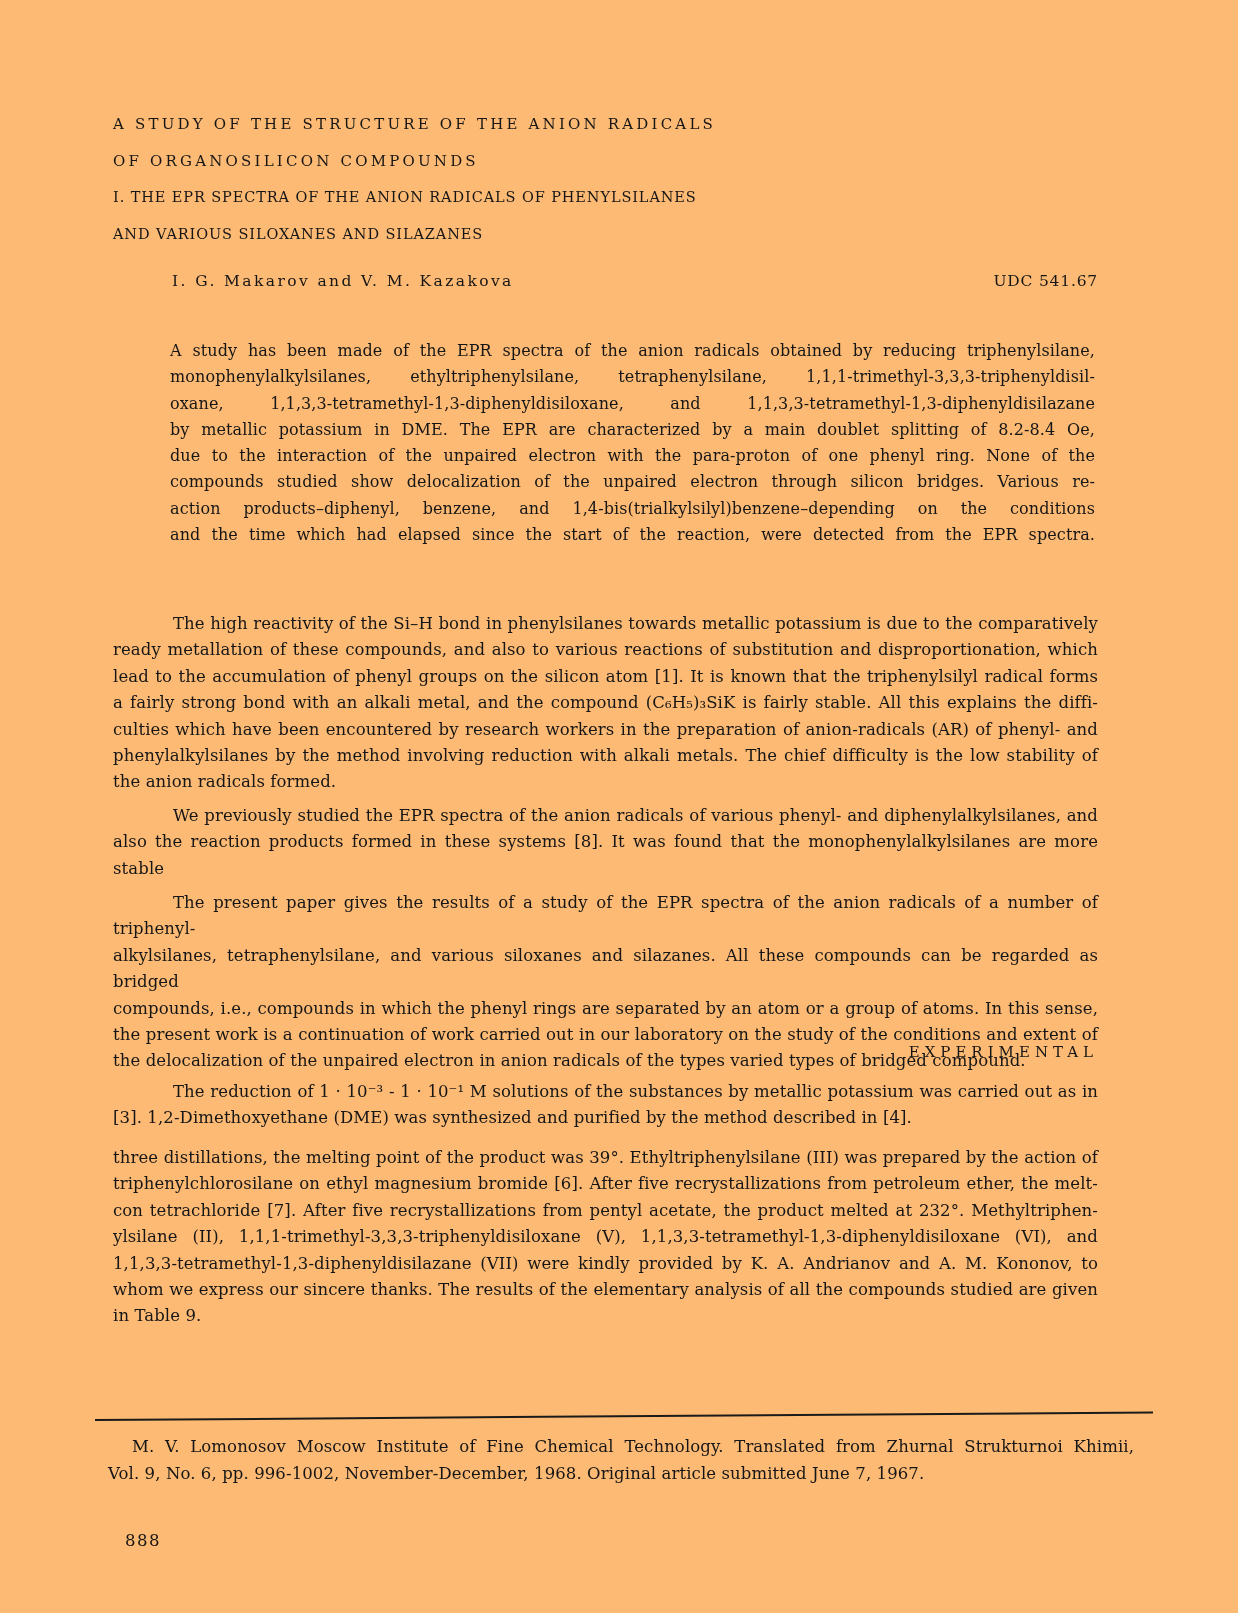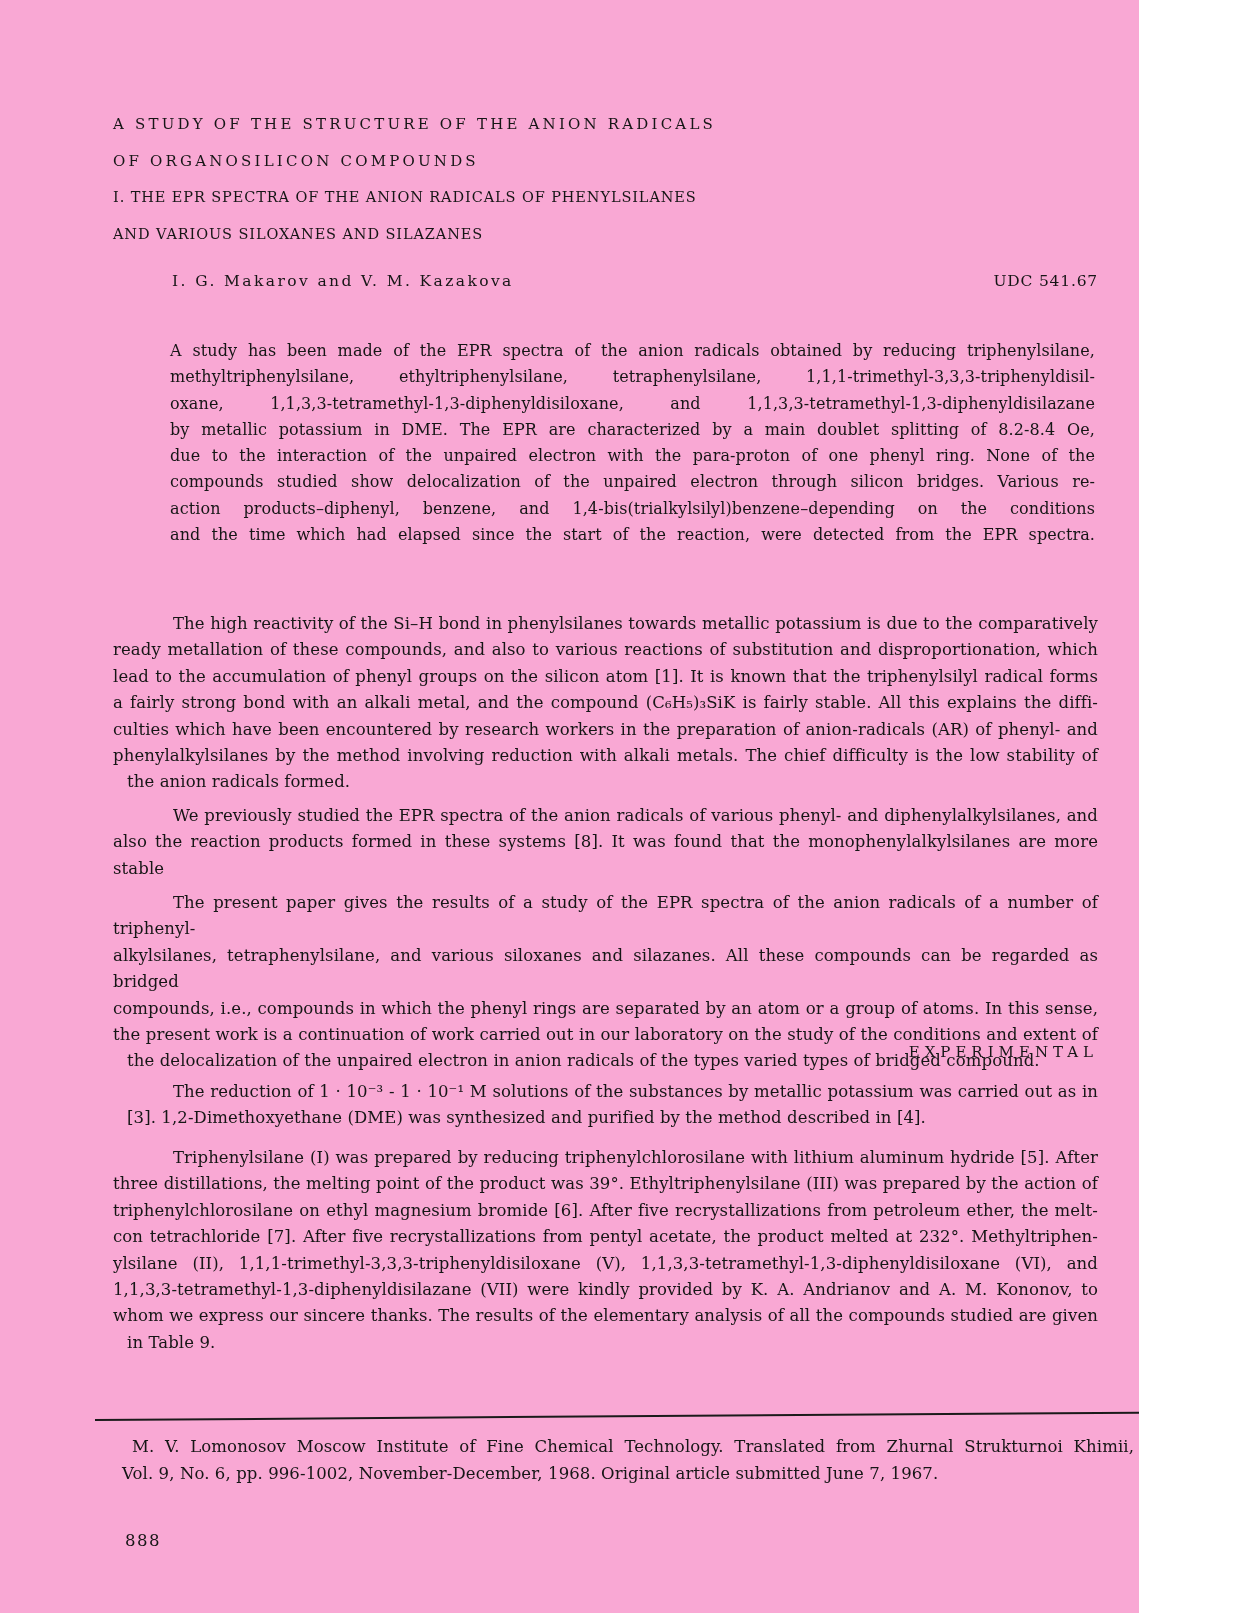--- a/index.html
+++ b/index.html
@@ -1,20 +1,20 @@
 <!DOCTYPE html>
 <html><head>
 <meta charset="utf-8">
 <style>
   html,body{margin:0;padding:0;background:#ffffff;}
   .page{
     position:relative;
-    width:1139px;
+    width:1238px;
     height:1613px;
-    background:#f9a8d4;
+    background:#fdba74;
     font-family:"DejaVu Serif", serif;
     color:#161616;
     overflow:hidden;
   }
   .abs{position:absolute;}
 
   
   .title-block{top:106px;left:113px;width:1010px;}
   .title-line{line-height:36.6px;font-size:15px;letter-spacing:3.2px;white-space:nowrap;}
   .title-line.small{font-size:14.5px;letter-spacing:0.9px;}
@@ -29,21 +29,21 @@
   .abstract .line{font-size:16px;line-height:26.3px;}
 
   
   .line{
     font-size:16.5px;
     line-height:26.4px;
     letter-spacing:0.1px;
     text-align:justify;
     text-align-last:justify;
   }
-  .line.last{text-align-last:left;margin-left:14px;}
+  .line.last{text-align-last:left;}
   .line.first{text-indent:60px;}
 
   .col{left:113px;width:985px;}
   .p1{top:611px;}
   .p2{top:803px;}
   .p3{top:890px;}
   .sec-head{top:1043px;left:113px;width:985px;text-align:right;font-size:15px;letter-spacing:5px;}
   .p4{top:1079px;}
   .p5{top:1145px;}
 
@@ -68,21 +68,21 @@
     <div class="title-line small">AND VARIOUS SILOXANES AND SILAZANES</div>
   </div>
 
   <div class="abs byline">
     <span class="authors">I. G. Makarov and V. M. Kazakova</span>
     <span class="udc">UDC 541.67</span>
   </div>
 
   <div class="abs abstract">
     <div class="line">A study has been made of the EPR spectra of the anion radicals obtained by reducing triphenylsilane,</div>
-    <div class="line">methyltriphenylsilane, ethyltriphenylsilane, tetraphenylsilane, 1,1,1-trimethyl-3,3,3-triphenyldisil-</div>
+    <div class="line">monophenylalkylsilanes, ethyltriphenylsilane, tetraphenylsilane, 1,1,1-trimethyl-3,3,3-triphenyldisil-</div>
     <div class="line">oxane, 1,1,3,3-tetramethyl-1,3-diphenyldisiloxane, and 1,1,3,3-tetramethyl-1,3-diphenyldisilazane</div>
     <div class="line">by metallic potassium in DME.  The EPR are characterized by a main doublet splitting of 8.2-8.4 Oe,</div>
     <div class="line">due to the interaction of the unpaired electron with the para-proton of one phenyl ring.  None of the</div>
     <div class="line">compounds studied show delocalization of the unpaired electron through silicon bridges.  Various re-</div>
     <div class="line">action products–diphenyl, benzene, and 1,4-bis(trialkylsilyl)benzene–depending on the conditions</div>
     <div class="line">and the time which had elapsed since the start of the reaction, were detected from the EPR spectra.</div>
   </div>
 
   <div class="abs col p1">
     <div class="line first">The high reactivity of the Si–H bond in phenylsilanes towards metallic potassium is due to the comparatively</div>
@@ -108,21 +108,20 @@
   </div>
 
   <div class="abs sec-head">EXPERIMENTAL</div>
 
   <div class="abs col p4">
     <div class="line first">The reduction of 1 · 10⁻³ - 1 · 10⁻¹ M solutions of the substances by metallic  potassium was carried out as in</div>
     <div class="line last">[3].  1,2-Dimethoxyethane (DME) was synthesized and purified by the method described in [4].</div>
   </div>
 
   <div class="abs col p5">
-    <div class="line first">Triphenylsilane (I) was prepared by reducing triphenylchlorosilane with lithium aluminum hydride [5].  After</div>
     <div class="line">three distillations, the melting point of the product was 39°.  Ethyltriphenylsilane (III) was prepared by the action of</div>
     <div class="line">triphenylchlorosilane on ethyl magnesium bromide [6].  After five recrystallizations from petroleum ether, the melt-</div>
     <div class="line">con tetrachloride [7].  After five recrystallizations from pentyl acetate, the product melted at 232°.  Methyltriphen-</div>
     <div class="line">ylsilane (II), 1,1,1-trimethyl-3,3,3-triphenyldisiloxane (V), 1,1,3,3-tetramethyl-1,3-diphenyldisiloxane (VI), and</div>
     <div class="line">1,1,3,3-tetramethyl-1,3-diphenyldisilazane (VII) were kindly provided by K. A. Andrianov and A. M. Kononov, to</div>
     <div class="line">whom we express our sincere thanks.  The results of the elementary analysis of all the compounds studied are given</div>
     <div class="line last">in Table 9.</div>
   </div>
 
   <div class="abs rule"></div>

